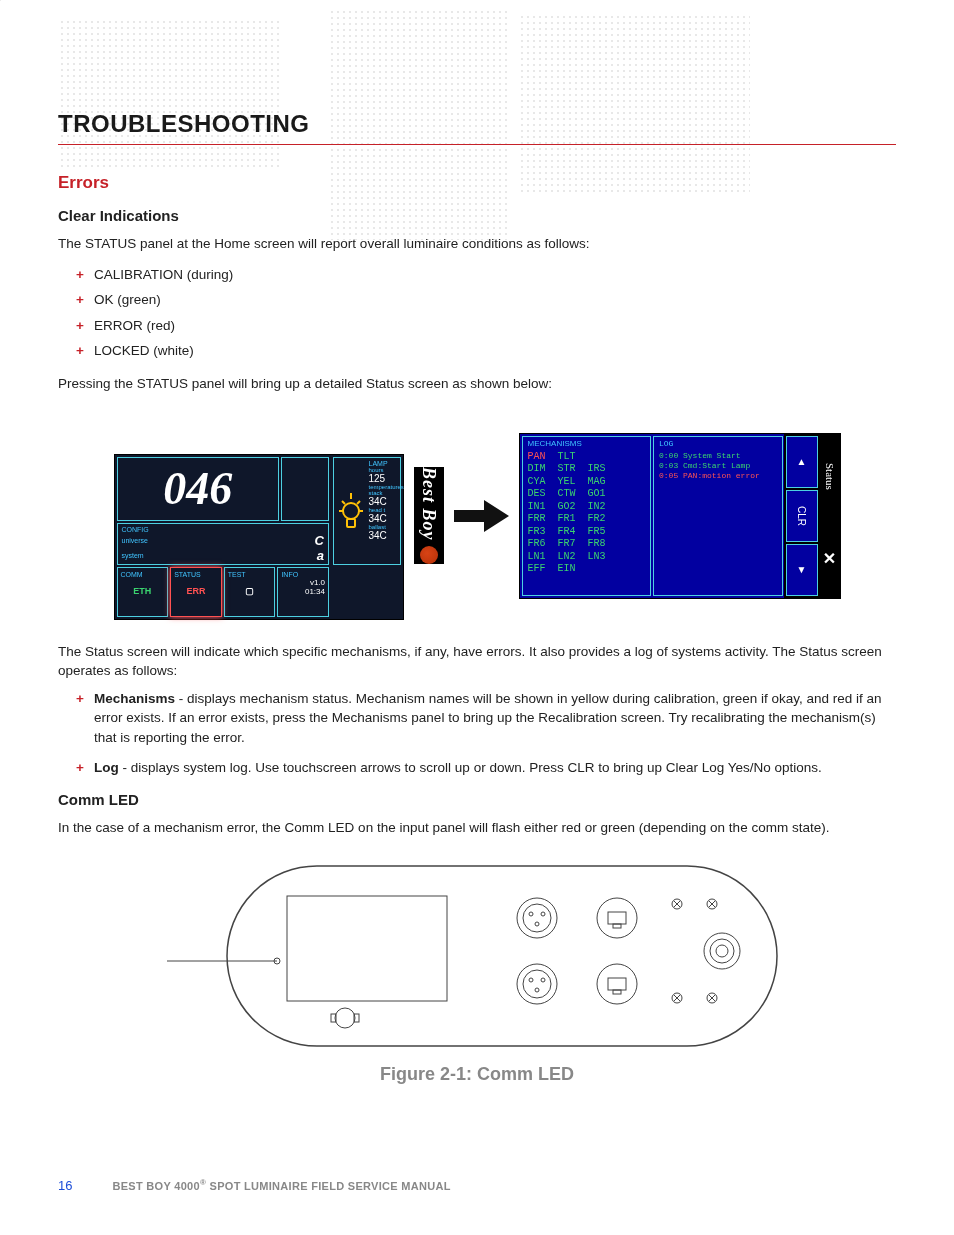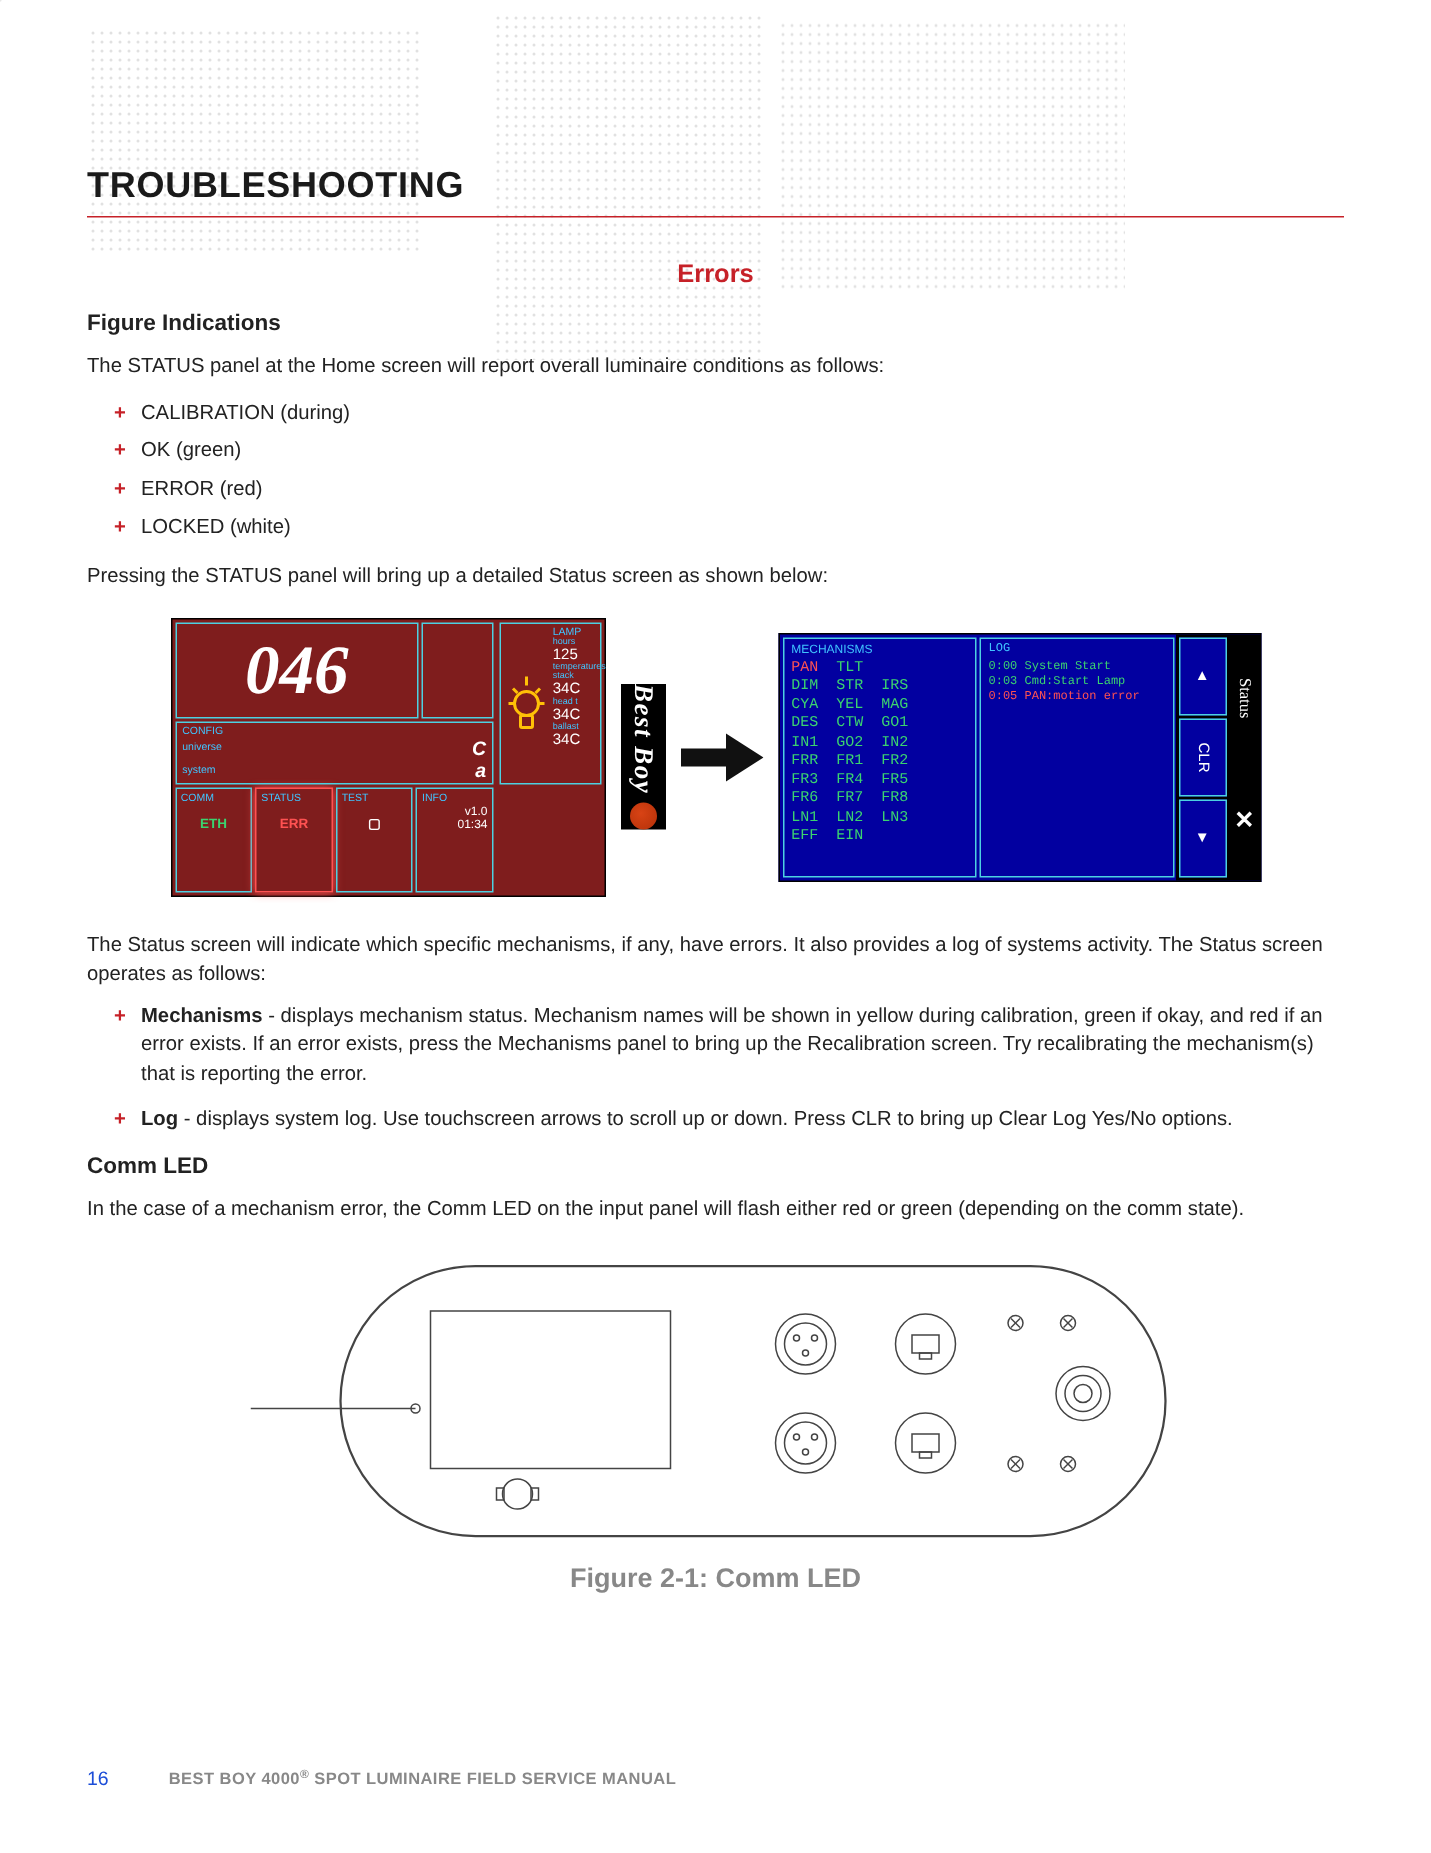--- a/index.html
+++ b/index.html
@@ -31,21 +31,20 @@
     border-bottom: 1.5px solid #c62128;
     padding-bottom: 6px;
     margin-bottom: 28px;
     color: #1a1a1a;
   }
   h2 {
     color: #c62128;
     font-size: 17px;
     font-weight: 700;
     margin-bottom: 14px;
-    text-align: center;
   }
   h3 {
     font-family: "Arial Black", Arial, sans-serif;
     font-weight: 900;
     font-size: 15px;
     color: #222;
     margin-bottom: 10px;
   }
   p { font-size: 13.5px; line-height: 1.45; color: #222; margin-bottom: 8px; }
   ul { list-style: none; padding-left: 18px; margin-bottom: 10px; }
@@ -56,25 +55,26 @@
   .screens-row {
     display: flex;
     align-items: center;
     justify-content: center;
     gap: 10px;
     margin: 18px 0 22px 0;
   }
   
   .home {
     width: 290px;
-    height: 186px;
-    background: #7f1d1d;
+    height: 166px;
+    background: #0f172a;
     display: flex;
     position: relative;
     border: 1px solid #000;
+    margin-top: 42px;
   }
   .home-left { width: 218px; display: flex; flex-direction: column; }
   .home-top { height: 68px; display: flex; gap: 2px; padding: 2px; }
   .home-046 { flex: 1; border: 1px solid #4dd0e1; display: flex; align-items: center; justify-content: center; }
   .home-046-txt { font-family: Georgia, serif; font-style: italic; font-size: 46px; line-height: 1; color: #fff; font-weight: 700; }
   .home-info-block { width: 48px; border: 1px solid #4dd0e1; }
   .home-config { height: 42px; border: 1px solid #4dd0e1; margin: 0 2px; font-size: 7px; color: #40c4ff; padding: 2px 4px; position: relative; }
   .home-config .row { display:flex; justify-content: space-between; align-items:center; color:#40c4ff; }
   .home-config .big { color:#fff; font-weight:700; font-size:13px; font-style: italic; }
   .home-bottom { display:flex; gap:2px; padding: 2px; flex:1; }
@@ -174,21 +174,21 @@
   <defs>
     <pattern id="p" width="6" height="6" patternUnits="userSpaceOnUse">
       <circle cx="2" cy="2" r="1" fill="#aaa"></circle>
     </pattern>
   </defs>
 </svg>
 
 <div class="content">
   <h1>TROUBLESHOOTING</h1>
   <h2>Errors</h2>
-  <h3>Figure Indications</h3>
+  <h3>Clear Indications</h3>
   <p>The STATUS panel at the Home screen will report overall luminaire conditions as follows:</p>
   <ul id="status-list">
       <li>CALIBRATION (during)</li>
       <li>OK (green)</li>
       <li>ERROR (red)</li>
       <li>LOCKED (white)</li>
     </ul>
   <p>Pressing the STATUS panel will bring up a detailed Status screen as shown below:</p>
 
   <div class="screens-row">

